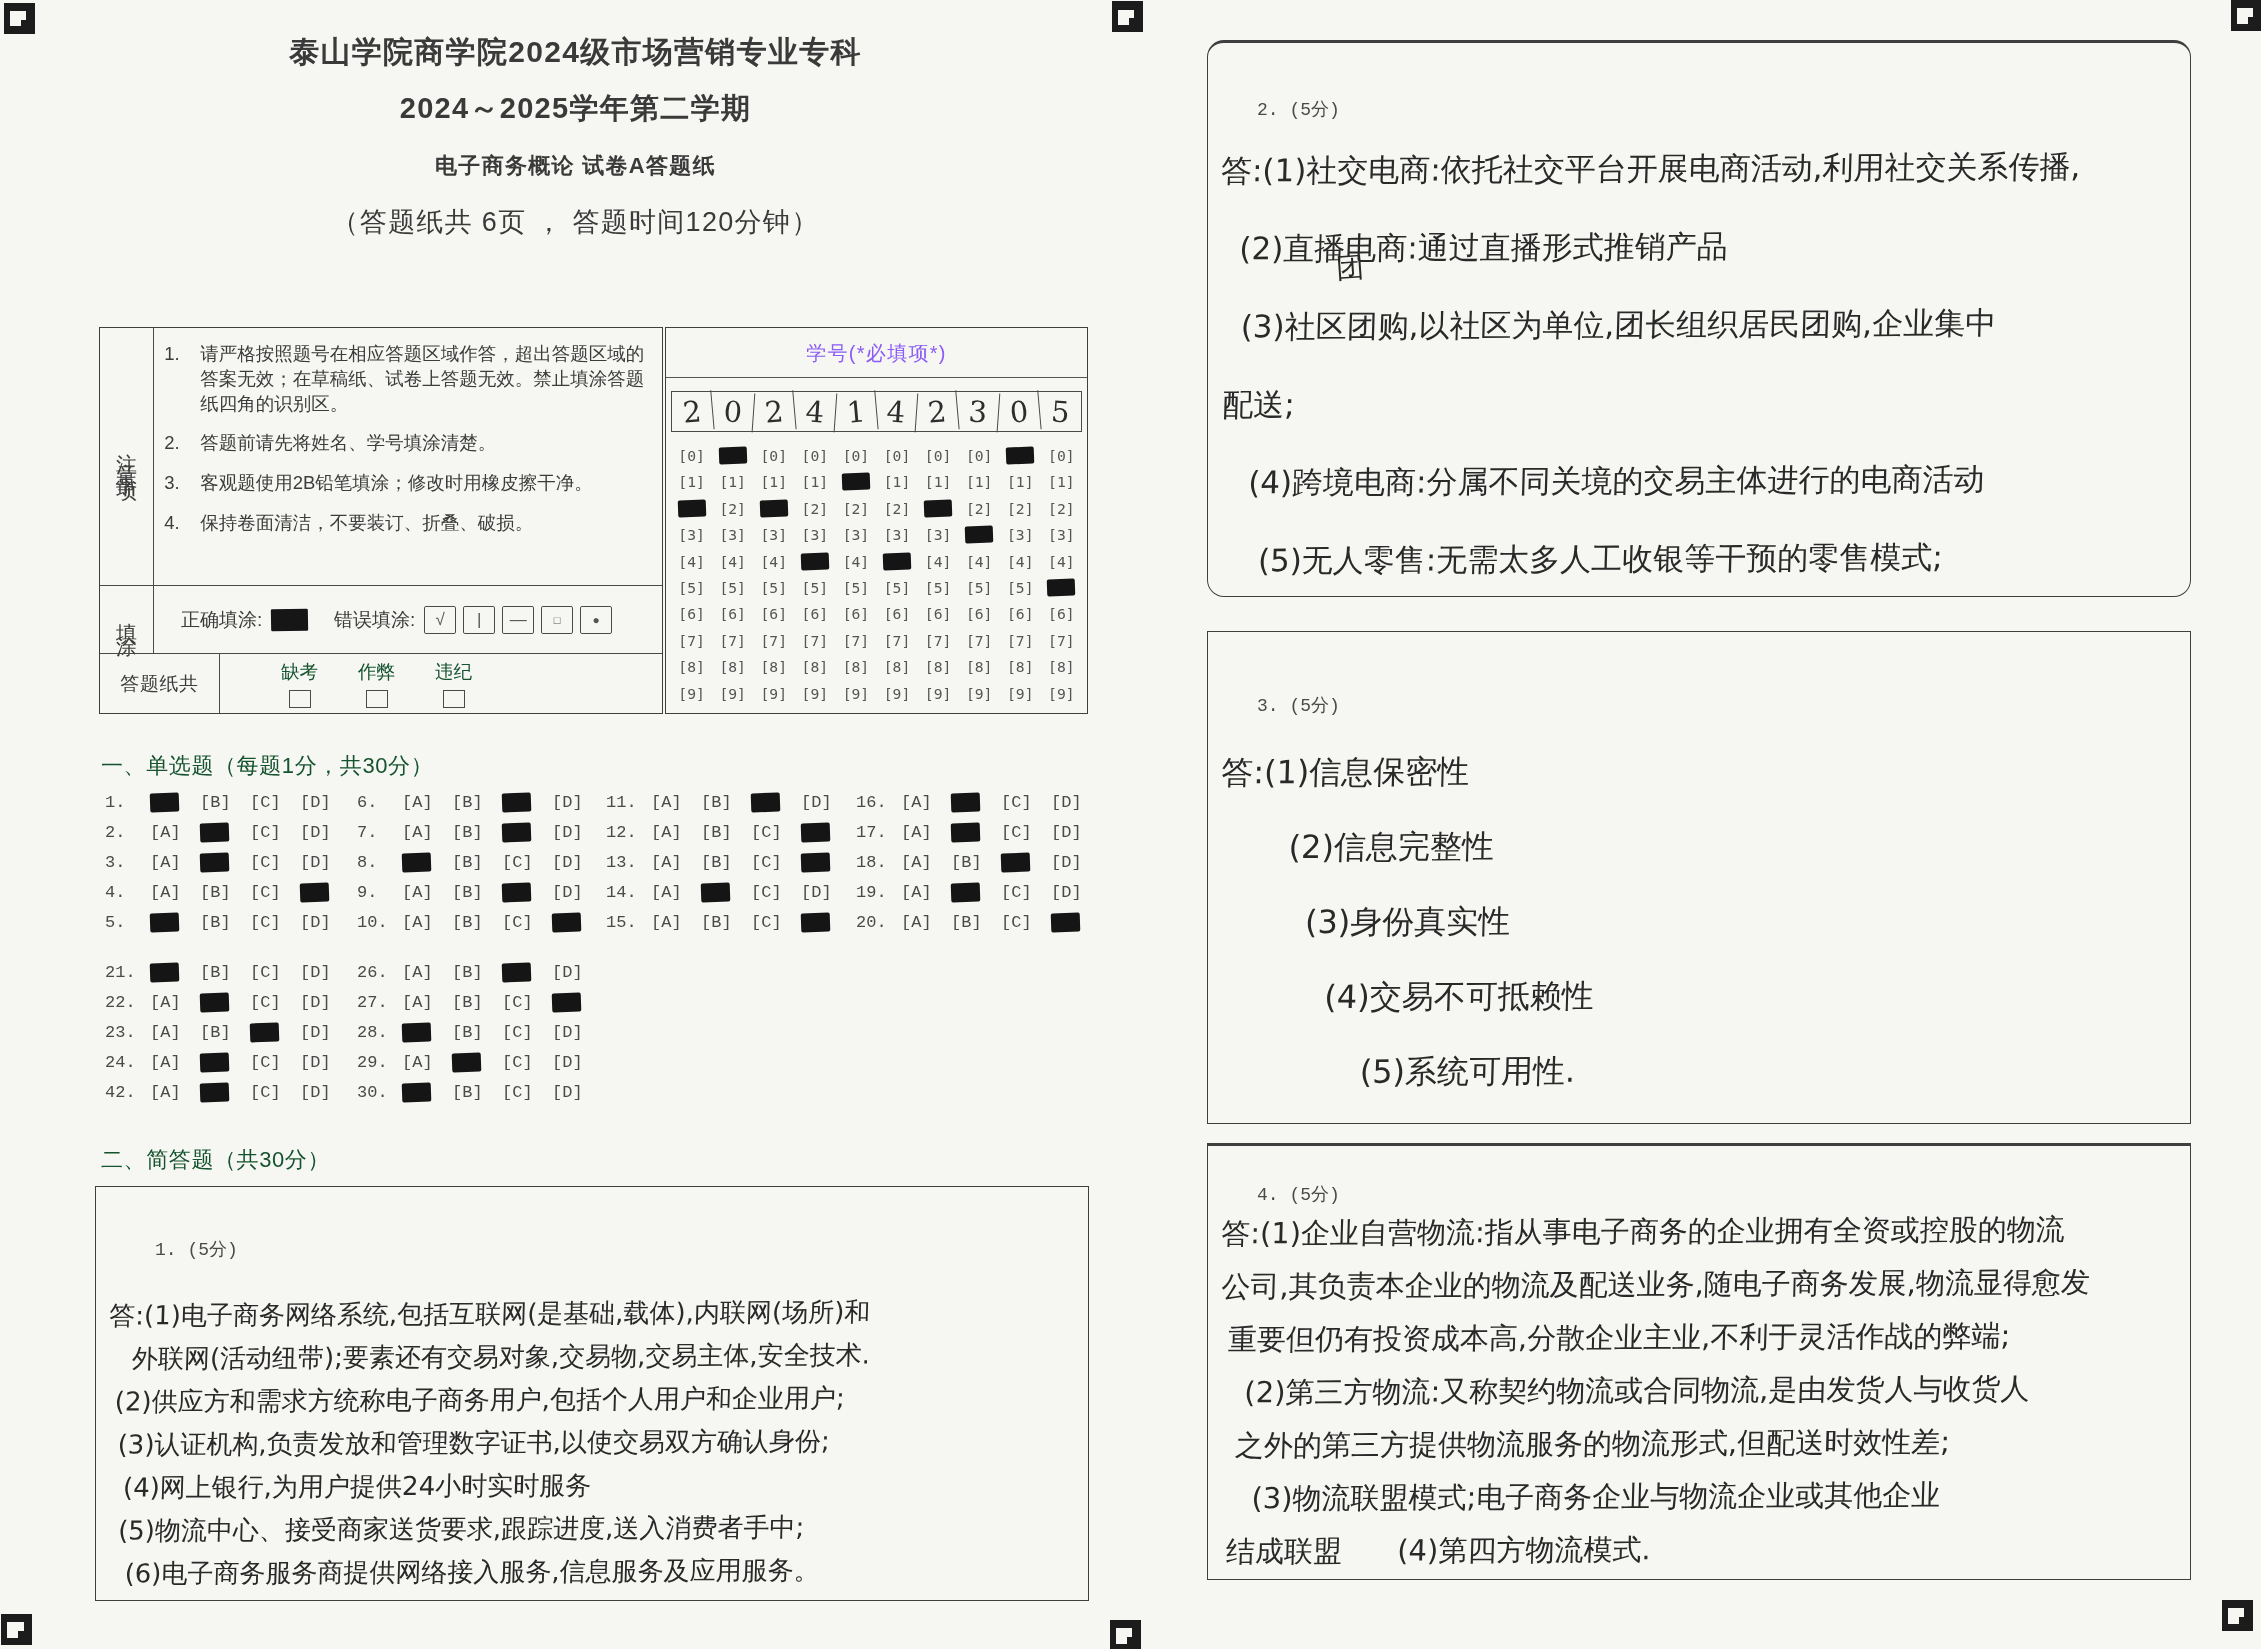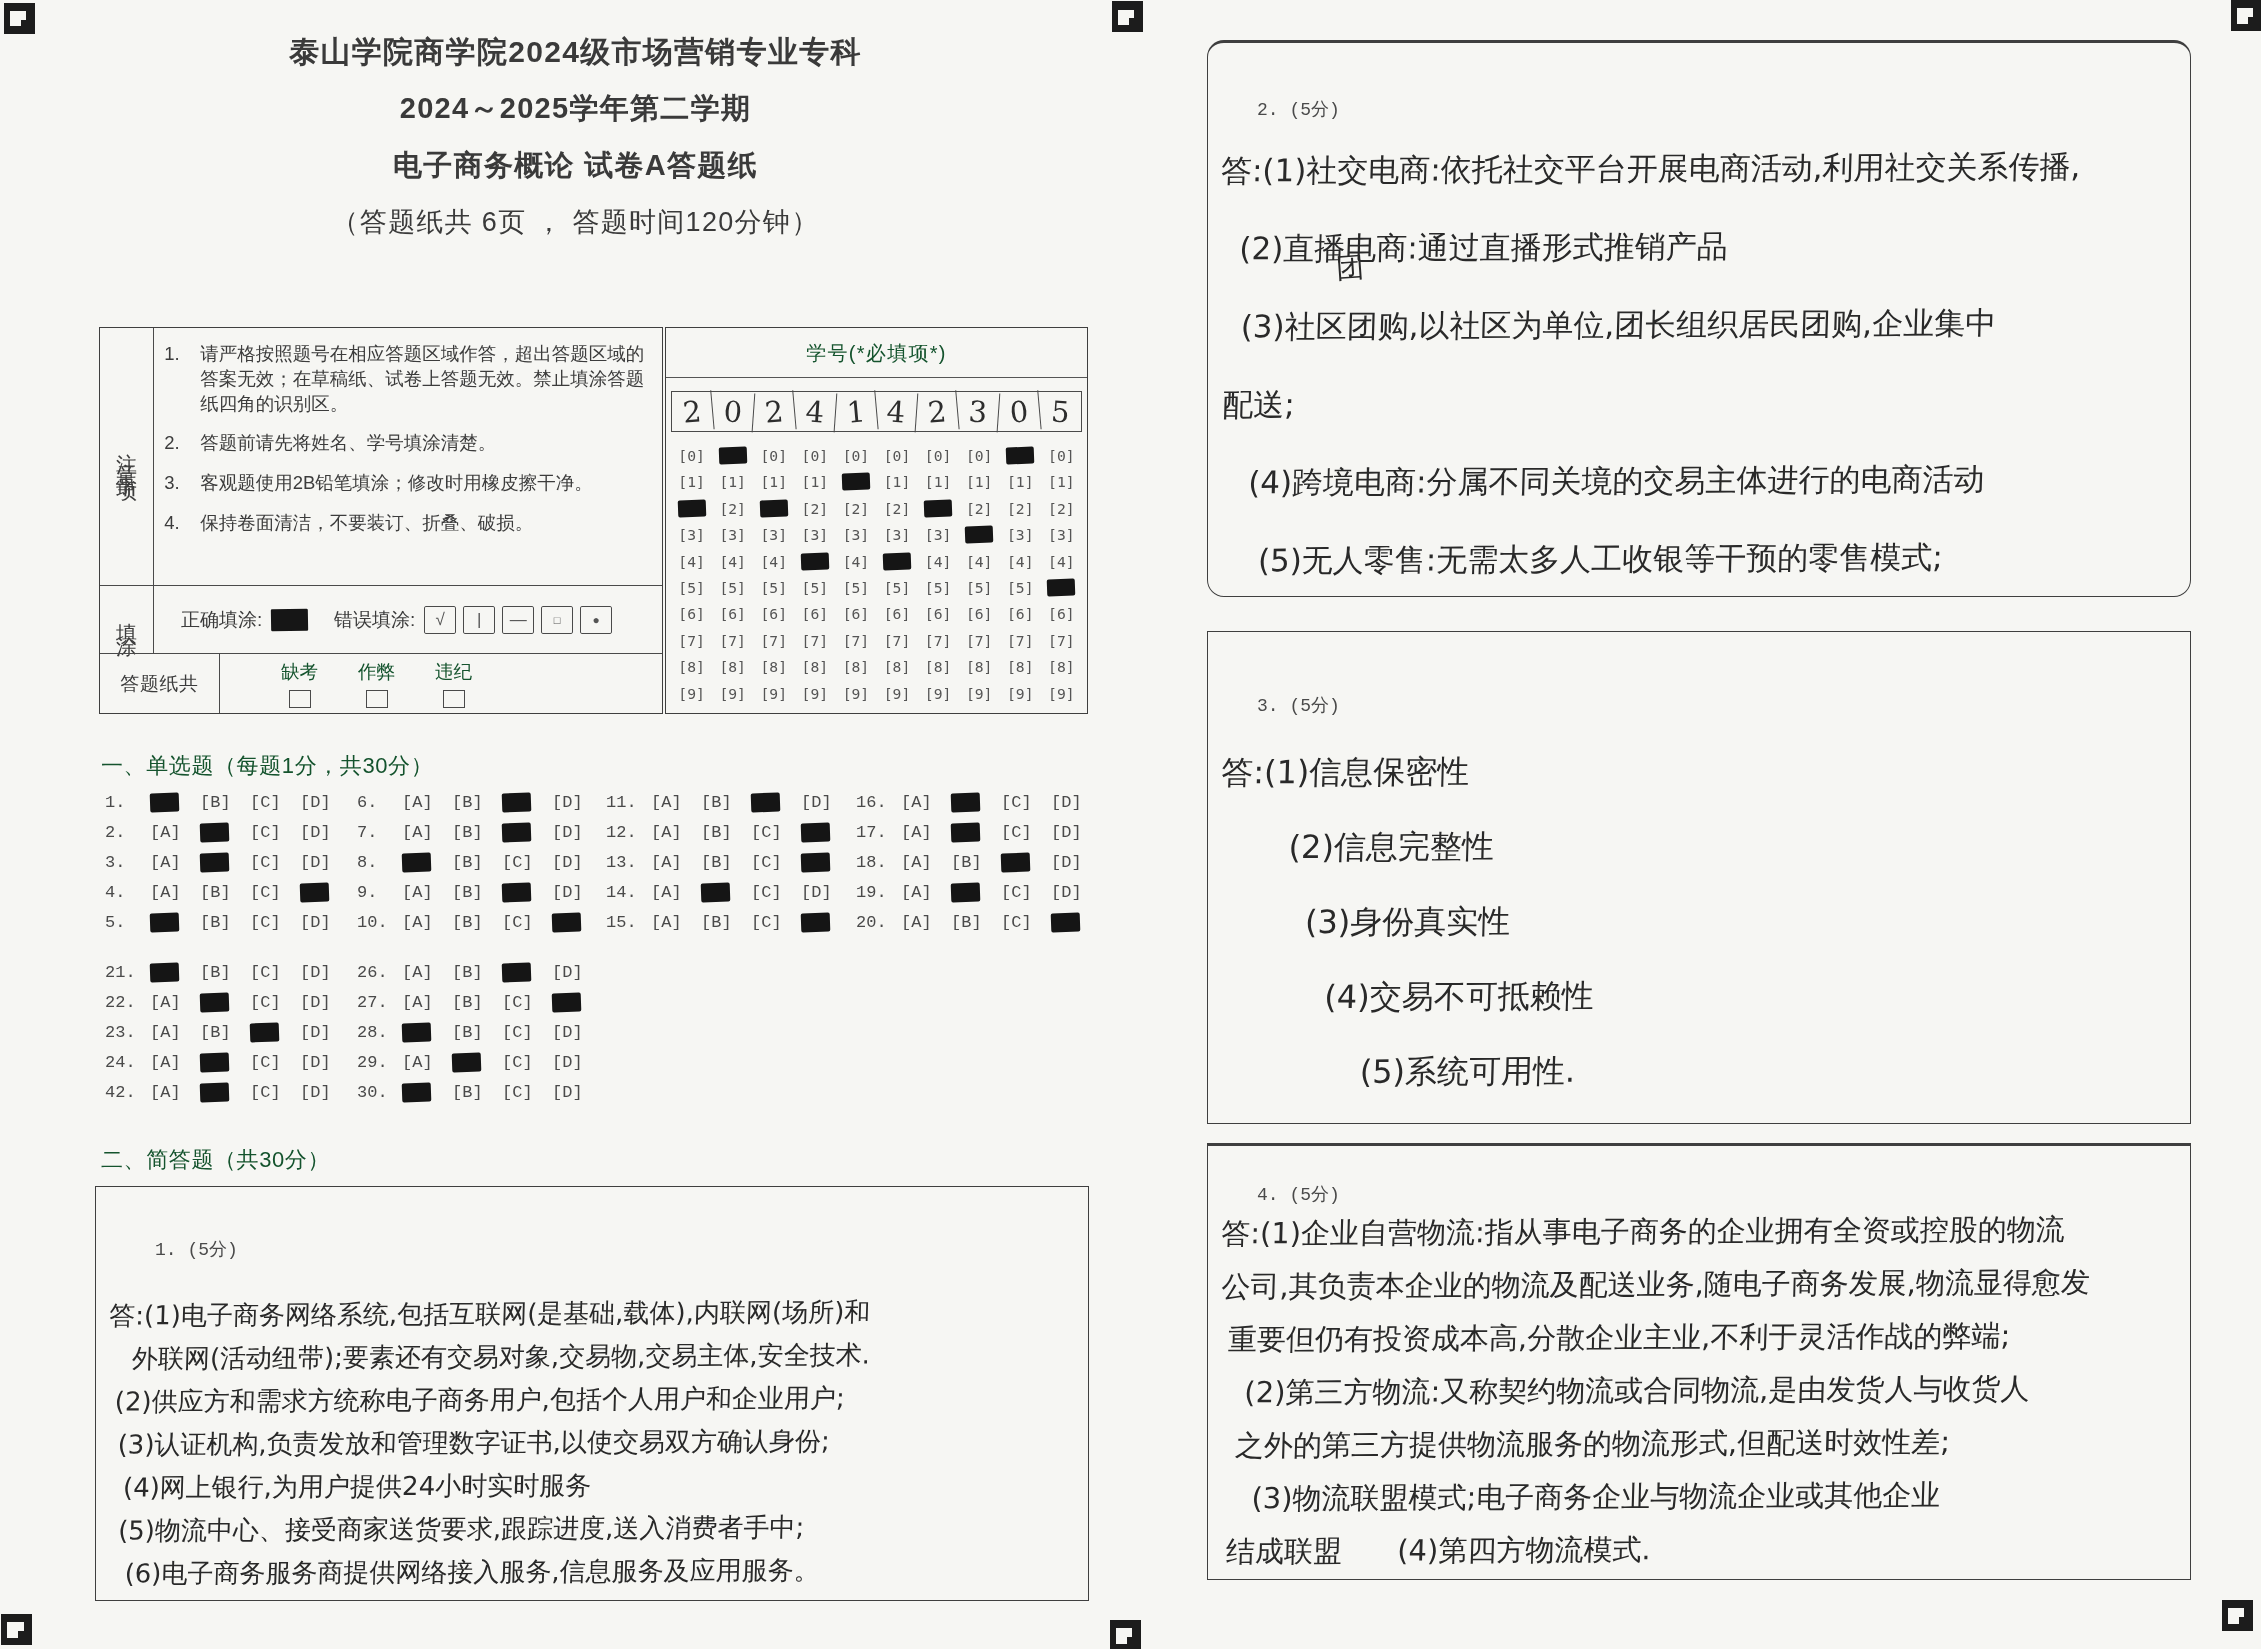--- a/index.html
+++ b/index.html
@@ -8,21 +8,21 @@
          font-family:"Liberation Sans",sans-serif;color:#333;overflow:hidden;}
 
   
   .fid{position:absolute;width:31px;height:31px;background:#1c1c1c;}
   .fid::after{content:"";position:absolute;left:5.8px;top:8.3px;width:16.6px;height:15.3px;background:#f6f6f3;z-index:1;}
   .fid::before{content:"";position:absolute;right:5.8px;bottom:6.4px;width:8.3px;height:7.7px;background:#1c1c1c;z-index:2;}
 
   
   .title-block{position:absolute;left:45px;top:23px;width:1061px;text-align:center;color:#3a3a3a;}
   .title-line{font-weight:700;line-height:57px;letter-spacing:1.3px;}
-  .t0{font-size:30px;} .t1{font-size:29px;} .t2{font-size:29px;} .t3{font-size:27px;font-weight:500;}
+  .t0{font-size:30px;} .t1{font-size:29px;} .t2{font-size:22px;} .t3{font-size:27px;font-weight:500;}
 
   
   .notice-table{position:absolute;left:99px;top:327px;width:564px;height:387px;border:1.9px solid #3f3f3f;display:flex;flex-direction:column;box-sizing:border-box;}
   .nt-row{display:flex;box-sizing:border-box;}
   .nt-r1{height:257px;}
   .nt-r2{height:68px;border-top:1.6px solid #4a4a4a;}
   .nt-r3{flex:1;border-top:1.6px solid #4a4a4a;}
   .nt-label{border-right:1.6px solid #4a4a4a;display:flex;align-items:center;justify-content:center;color:#3c3c3c;box-sizing:border-box;}
   .nt-r1 .nt-label,.nt-r2 .nt-label{width:54px;}
   .nt-r3 .nt-label{width:120px;font-size:19px;letter-spacing:0.6px;}
@@ -37,21 +37,21 @@
   .wrong-marks{display:flex;gap:7px;}
   .wrongbox{width:32px;height:28px;border:1.6px solid #4a4a4a;border-radius:1.9px;display:flex;align-items:center;justify-content:center;font-size:17px;color:#555;box-sizing:border-box;}
   .wm-3{font-size:11px;} .wm-4{font-size:12px;}
   .nt-r3 .nt-content{display:flex;align-items:center;gap:40px;padding-left:61px;}
   .fb-group{display:flex;flex-direction:column;align-items:center;gap:5.1px;}
   .fb-label{font-size:18.5px;color:#14532d;}
   .fb-box{width:22px;height:18px;border:1.6px solid #4a4a4a;box-sizing:border-box;}
 
   
   .sid-box{position:absolute;left:665px;top:327px;width:423px;height:387px;border:1.9px solid #3f3f3f;box-sizing:border-box;}
-  .sid-title{text-align:center;font-size:20px;color:#14532d;padding-top:11.5px;letter-spacing:1.3px;}
+  .sid-title{text-align:center;font-size:20px;color:#8b5cf6;padding-top:11.5px;letter-spacing:1.3px;}
   .sid-divider{position:absolute;left:0;right:0;top:49px;border-top:1.6px solid #555;}
   .sid-digits{position:absolute;left:5.1px;right:5.1px;top:63px;height:41px;border:1.6px solid #4a4a4a;display:grid;grid-template-columns:repeat(10,1fr);box-sizing:border-box;}
   .sid-digit{border-right:1.3px solid #4a4a4a;display:flex;align-items:center;justify-content:center;
              font-family:"DejaVu Serif",serif;font-size:29px;color:#2d2d2d;box-sizing:border-box;}
   .sid-digit:last-child{border-right:none;}
   .sid-digit:nth-child(odd){transform:rotate(-5deg);}
   .sid-digit:nth-child(even){transform:rotate(4deg);}
   .sid-bubbles{position:absolute;left:5.1px;right:5.1px;top:114px;bottom:6.4px;display:grid;
                grid-template-columns:repeat(10,1fr);grid-template-rows:repeat(10,1fr);}
   .bubble{display:flex;align-items:center;justify-content:center;font-family:"DejaVu Sans Mono",monospace;font-size:14.7px;color:#555;}

